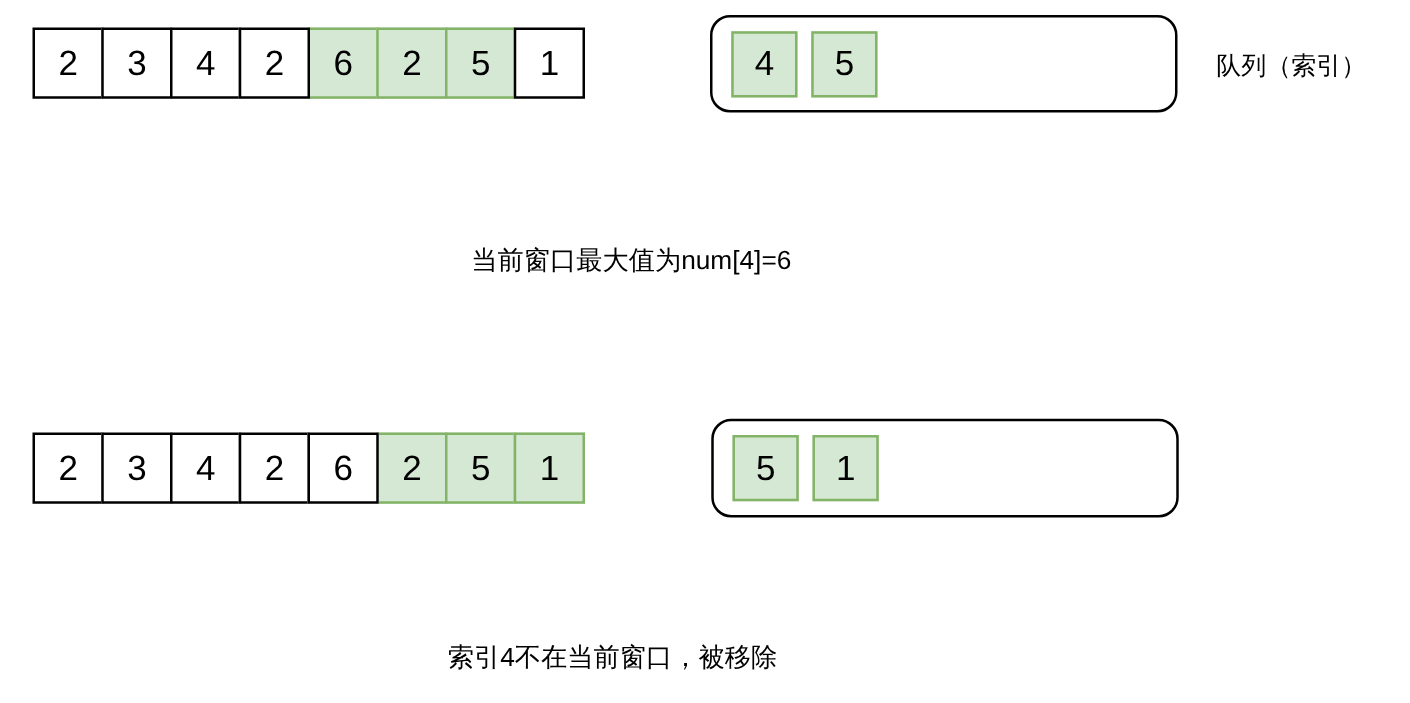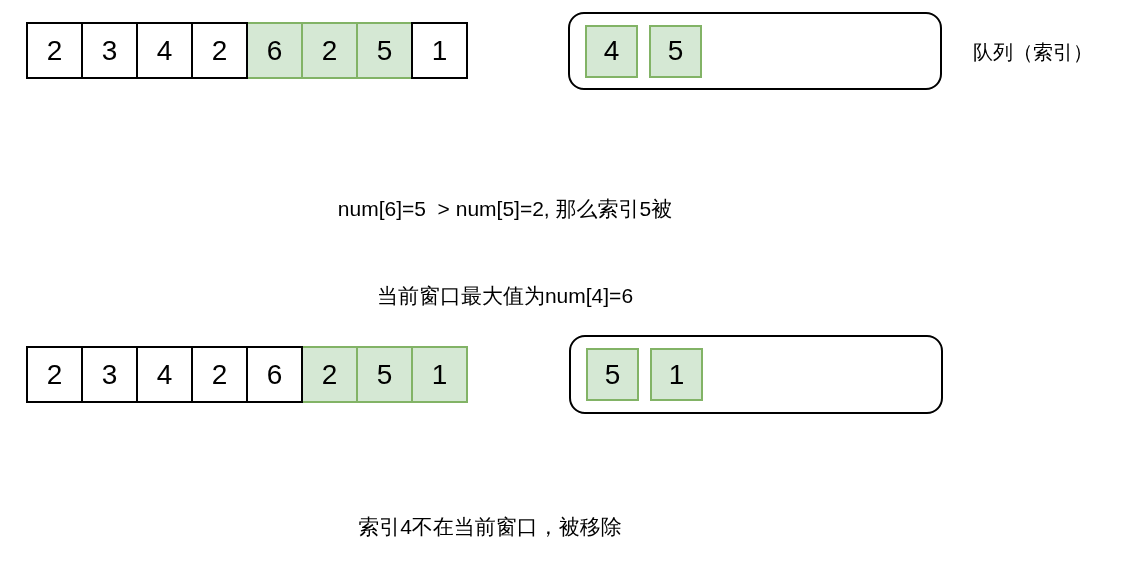--- a/index.html
+++ b/index.html
@@ -58,21 +58,20 @@
   </div>
 
 <div class="abs queue-box" style="left:568px; top:12px; width:374px; height:78px;">
     <div class="cell green">4</div>
     <div class="cell green">5</div>
   </div>
 
 <div class="abs queue-label" style="left:973px; top:39px;">队列（索引）</div>
 
 <div class="abs caption" style="left:295px; top:136px; width:420px;">
-  <div>num[6]=5  &gt; num[5]=2, 那么索引5被</div>
   <div>当前窗口最大值为num[4]=6</div>
 </div>
 
 <div class="abs array-row" style="left:26px; top:346px;">
     <div class="cell white">2</div>
     <div class="cell white">3</div>
     <div class="cell white">4</div>
     <div class="cell white">2</div>
     <div class="cell white">6</div>
     <div class="cell green">2</div>

